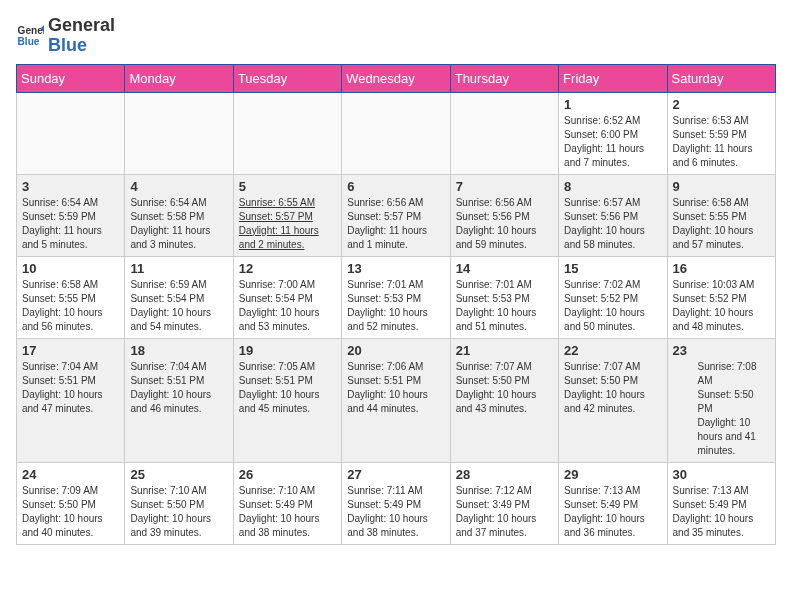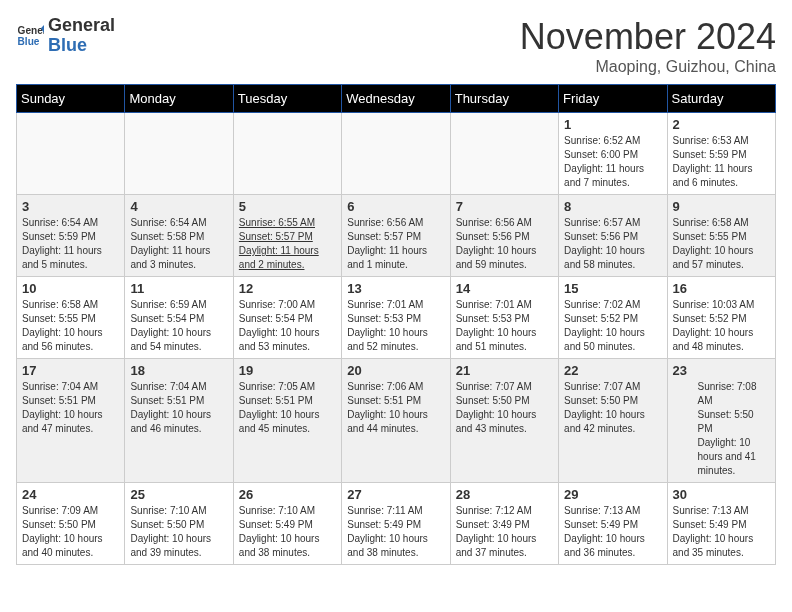--- a/index.html
+++ b/index.html
@@ -51,21 +51,21 @@
     .location {
       font-size: 16px;
       color: #555;
     }
     .calendar {
       width: 100%;
       border-collapse: collapse;
       border: 1px solid #ccc;
     }
     .calendar th {
-      background: #000000;
+      background: #ec4899;
       color: #fff;
       font-size: 13px;
       padding: 6px 4px;
       text-align: left;
       border: 1px solid #2155a3;
       font-weight: normal;
     }
     .calendar td {
       border: 1px solid #ccc;
       vertical-align: top;
@@ -101,24 +101,20 @@
     <svg class="logo-icon" viewBox="0 0 36 36">
       <text x="2" y="16" font-size="13" font-weight="bold" fill="#333">General</text>
       <text x="2" y="30" font-size="13" font-weight="bold" fill="#2e6db4">Blue</text>
       <polygon points="32,8 36,4 36,14" fill="#2e6db4"></polygon>
     </svg>
     <div class="logo-text">
       <span class="logo-general">General</span>
       <span class="logo-blue">Blue</span>
     </div>
   </div>
-  <div class="title-area">
-    <div class="month-title">November 2024</div>
-    <div class="location">Maoping, Guizhou, China</div>
-  </div>
 </div>
 
 <table class="calendar">
   <thead>
     <tr>
     <th>Sunday</th>
         <th>Monday</th>
         <th>Tuesday</th>
         <th>Wednesday</th>
         <th>Thursday</th>

